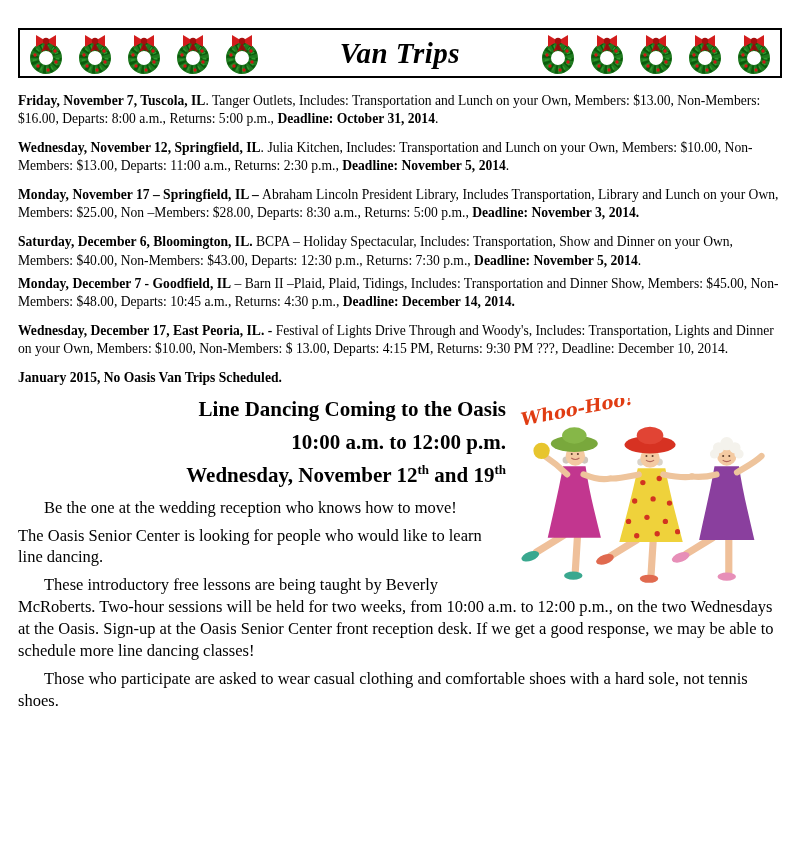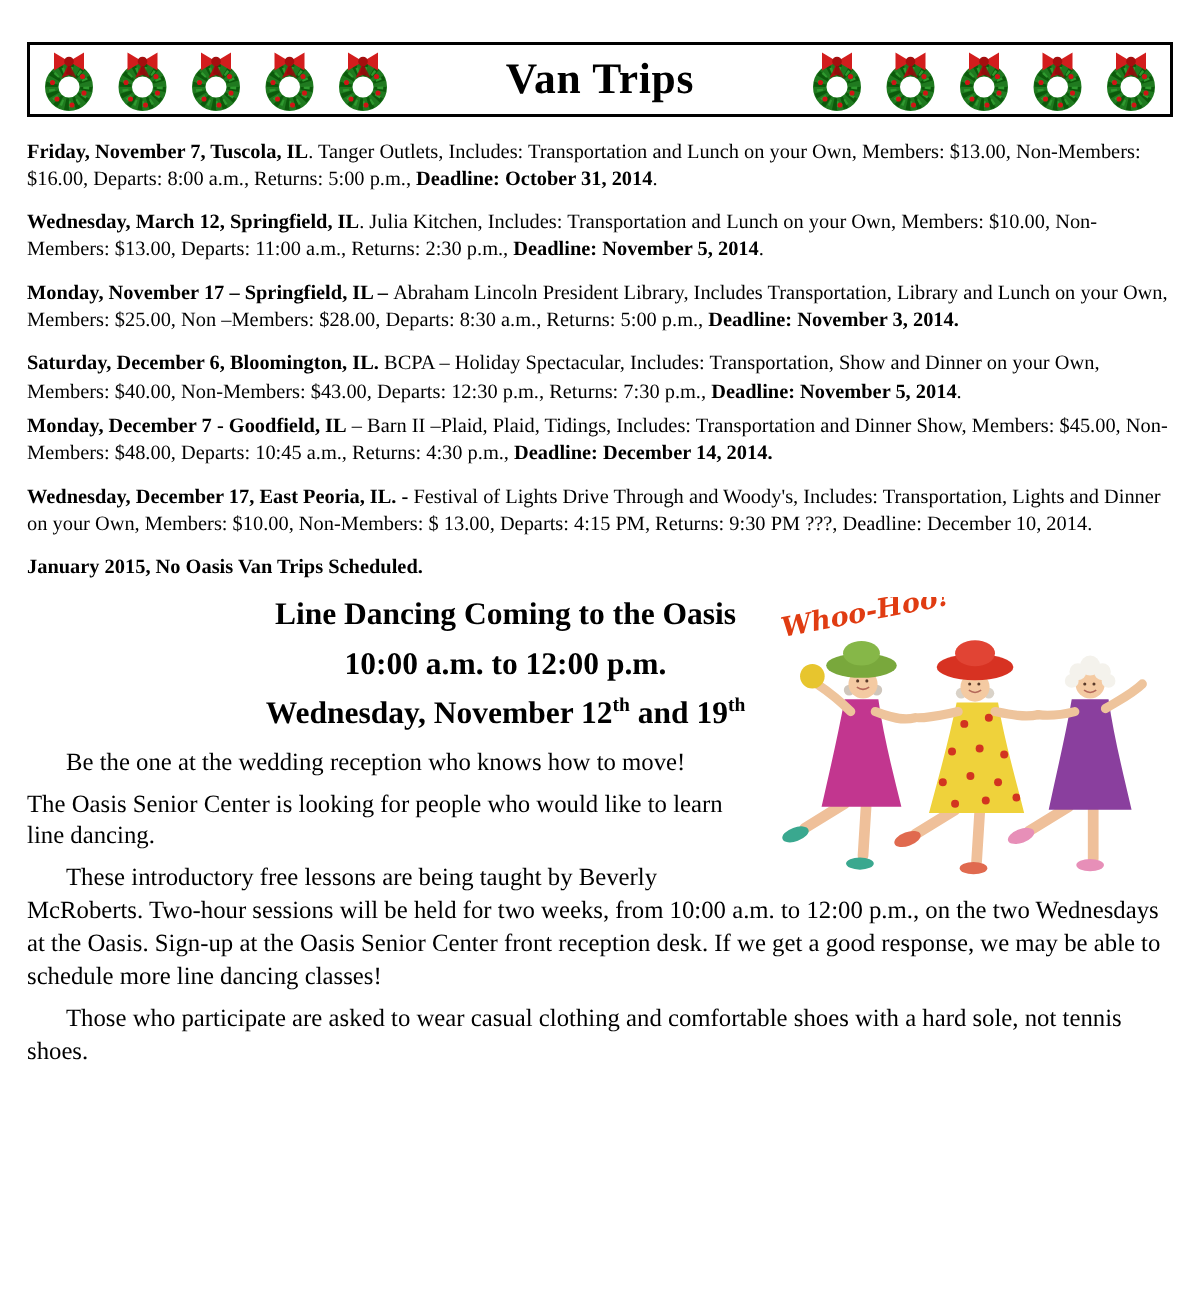--- a/index.html
+++ b/index.html
@@ -9,40 +9,40 @@
     padding: 28px 18px 12px;
     background: #fff; color: #000;
     font-family: "Liberation Serif", serif;
   }
   
   .banner {
     border: 2px solid #000;
     display: flex; align-items: center; justify-content: space-between;
     padding: 1px 4px; margin-bottom: 14px;
   }
-  .banner h1 { font-size: 29px; line-height: 1; margin: 0 10px; font-weight: 700; letter-spacing: .5px; white-space: nowrap; }
+  .banner h1 { font-size: 29px; line-height: 1; margin: 0 10px; font-weight: 700; letter-spacing: .5px; white-space: nowrap; font-style: italic; }
   .wreath-row { display: flex; gap: 5px; align-items: center; }
   .wreath { width: 44px; height: 44px; flex: 0 0 auto; }
   
   .trip { font-size: 13.6px; line-height: 1.33; margin: 0 0 11px; }
   .trip.tight { margin-bottom: 5px; }
   .b { font-weight: 700; }
   .u { text-decoration: underline; }
   sup { font-size: .62em; }
   
   .line-dancing { overflow: hidden; }
   .ld-figure { float: right; width: 266px; height: 190px; margin: 0 0 6px 10px; position: relative; }
   .whoo {
     position: absolute; top: 0; left: 4px;
     font-size: 18px; font-weight: 700; font-style: italic;
     color: #e03c12; transform: rotate(-11deg);
     font-family: "DejaVu Serif", serif;
   }
   .ladies { display: block; margin-top: 17px; }
-  .ld-heading { font-size: 21px; font-weight: 700; text-align: center; margin: 0 0 9px; padding-left: 150px; line-height: 1.12; }
+  .ld-heading { font-size: 21px; font-weight: 700; text-align: right; margin: 0 0 9px; padding-left: 150px; line-height: 1.12; }
   .body-p { font-size: 16.5px; line-height: 1.33; margin: 0 0 6px; font-family: Liberation Serif, serif; }
   .body-p.indent { text-indent: 26px; }
 </style>
 </head>
 <body>
 
 <svg width="0" height="0" style="position:absolute" aria-hidden="true">
   <defs>
     <g id="wreathdef">
       <circle cx="22" cy="27" r="11.5" fill="none" stroke="#1f7a1f" stroke-width="9"></circle>
@@ -97,21 +97,21 @@
           <use href="#wreathdef"></use>
         </svg>
       <svg class="wreath" viewBox="0 0 44 44">
           <use href="#wreathdef"></use>
         </svg>
     </div>
   </header>
 
   <section class="trips">
     <p class="trip"><span class="b">Friday, November 7, Tuscola, IL</span><span>. Tanger Outlets, Includes: Transportation and Lunch on your Own, Members: $13.00, Non-Members: $16.00, Departs: 8:00 a.m., Returns: 5:00 p.m., </span><span class="b">Deadline: October 31, 2014</span><span>.</span></p>
-    <p class="trip"><span class="b">Wednesday, March 12, Springfield, IL</span><span>. Julia Kitchen, Includes: Transportation and Lunch on your Own, Members: $10.00, Non-Members: $13.00, Departs: 11:00 a.m., Returns: 2:30 p.m., </span><span class="b">Deadline: November 5, 2014</span><span>.</span></p>
+    <p class="trip"><span class="b">Wednesday, November 12, Springfield, IL</span><span>. Julia Kitchen, Includes: Transportation and Lunch on your Own, Members: $10.00, Non-Members: $13.00, Departs: 11:00 a.m., Returns: 2:30 p.m., </span><span class="b">Deadline: November 5, 2014</span><span>.</span></p>
     <p class="trip"><span class="b">Monday, November 17 – Springfield, IL – </span><span>Abraham Lincoln President Library, Includes Transportation, Library and Lunch on your Own, Members: $25.00, Non –Members: $28.00, Departs: 8:30 a.m., Returns: 5:00 p.m., </span><span class="b">Deadline: November 3, 2014.</span></p>
     <p class="trip tight"><span class="b">Saturday, December 6, Bloomington, IL.</span><span> BCPA – Holiday Spectacular, Includes: Transportation, Show and Dinner on your Own, Members: $40.00, Non-Members: $43.00, Departs: 12:30 p.m., Returns: 7:30 p.m., </span><span class="b">Deadline: November 5, 2014</span><span>.</span></p>
     <p class="trip"><span class="b">Monday, December 7 - Goodfield, IL</span><span> – Barn II –Plaid, Plaid, Tidings, Includes: Transportation and Dinner Show, Members: $45.00, Non-Members: $48.00, Departs: 10:45 a.m., Returns: 4:30 p.m., </span><span class="b">Deadline: December 14, 2014.</span></p>
     <p class="trip"><span class="b">Wednesday, December 17, East Peoria, IL. - </span><span>Festival of Lights Drive Through and Woody's, Includes: Transportation, Lights and Dinner on your Own, Members: $10.00, Non-Members: $ 13.00, Departs: 4:15 PM, Returns: 9:30 PM ???, Deadline: December 10, 2014.</span></p>
     <p class="trip"><span class="b">January 2015, No Oasis Van Trips Scheduled.</span></p>
   </section>
 
   <section class="line-dancing">
 
     <figure class="ld-figure" style="margin:0 0 6px 10px;">

